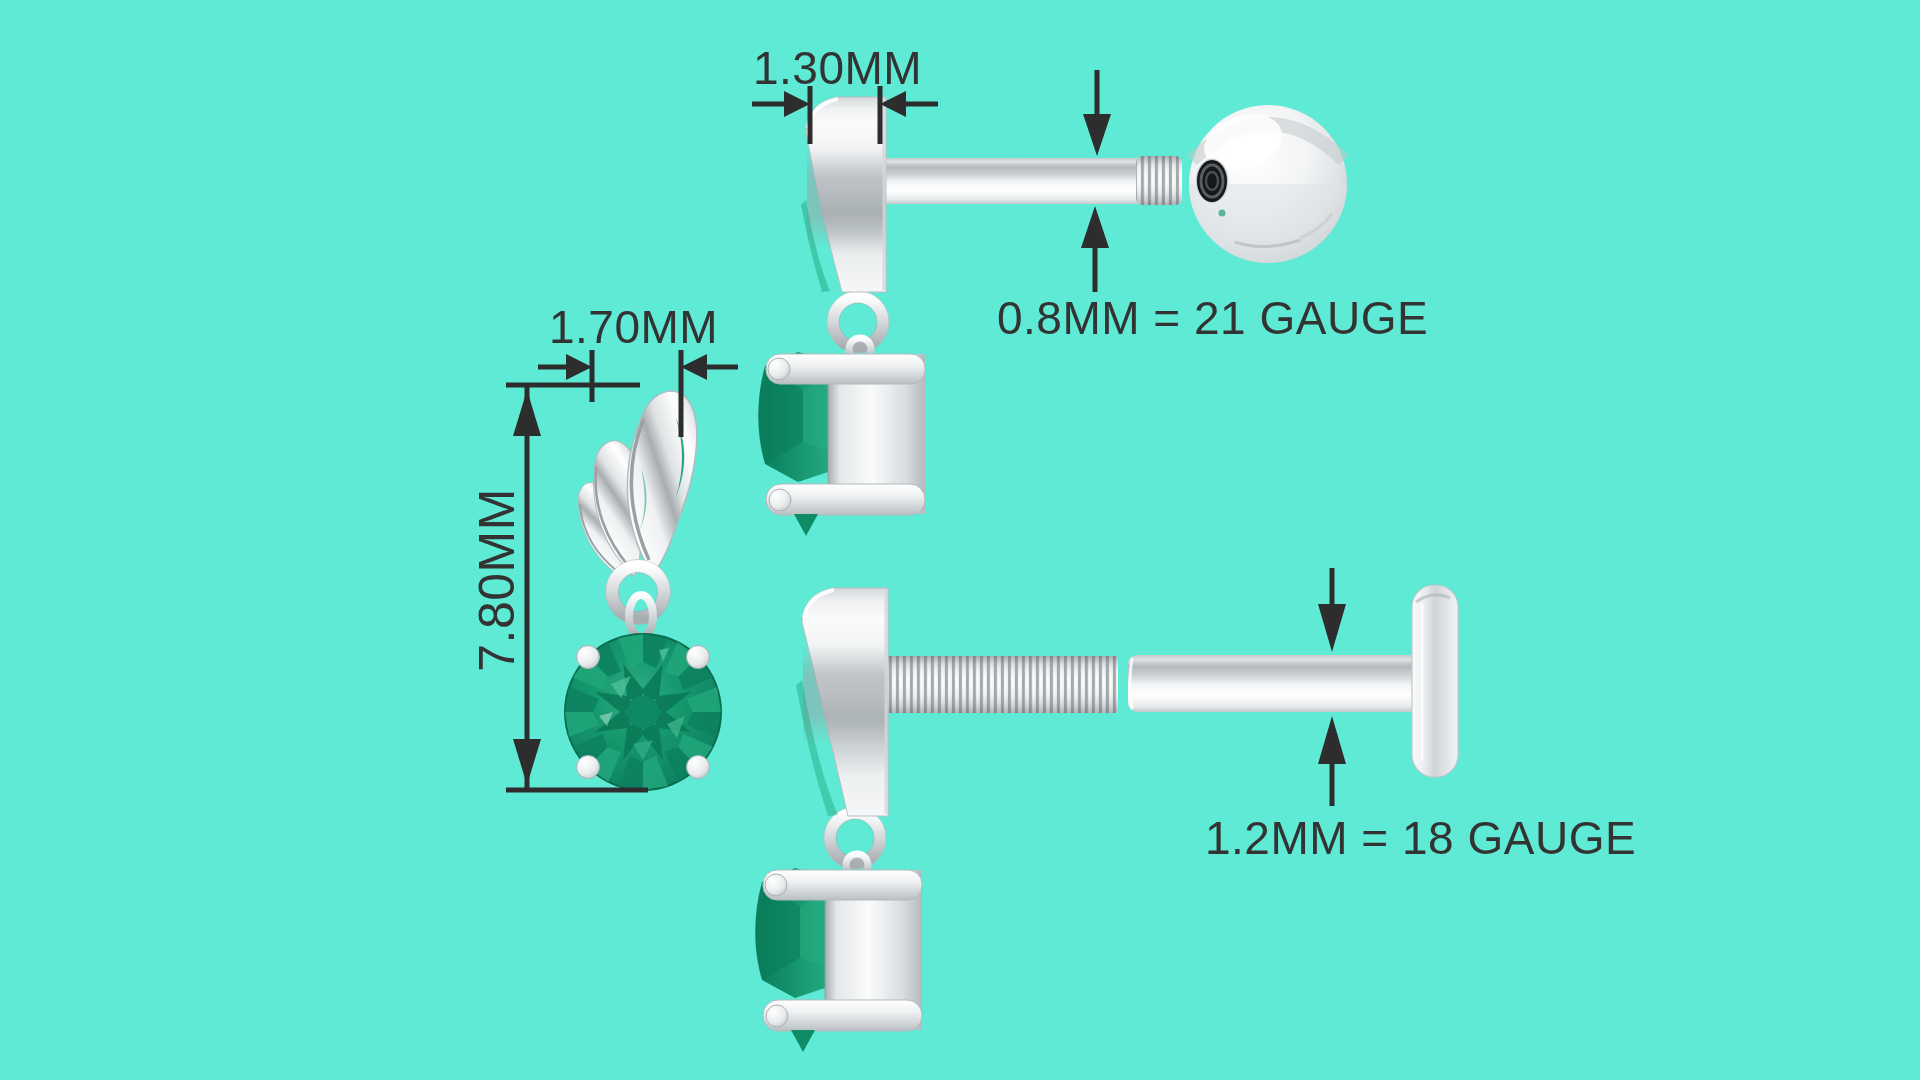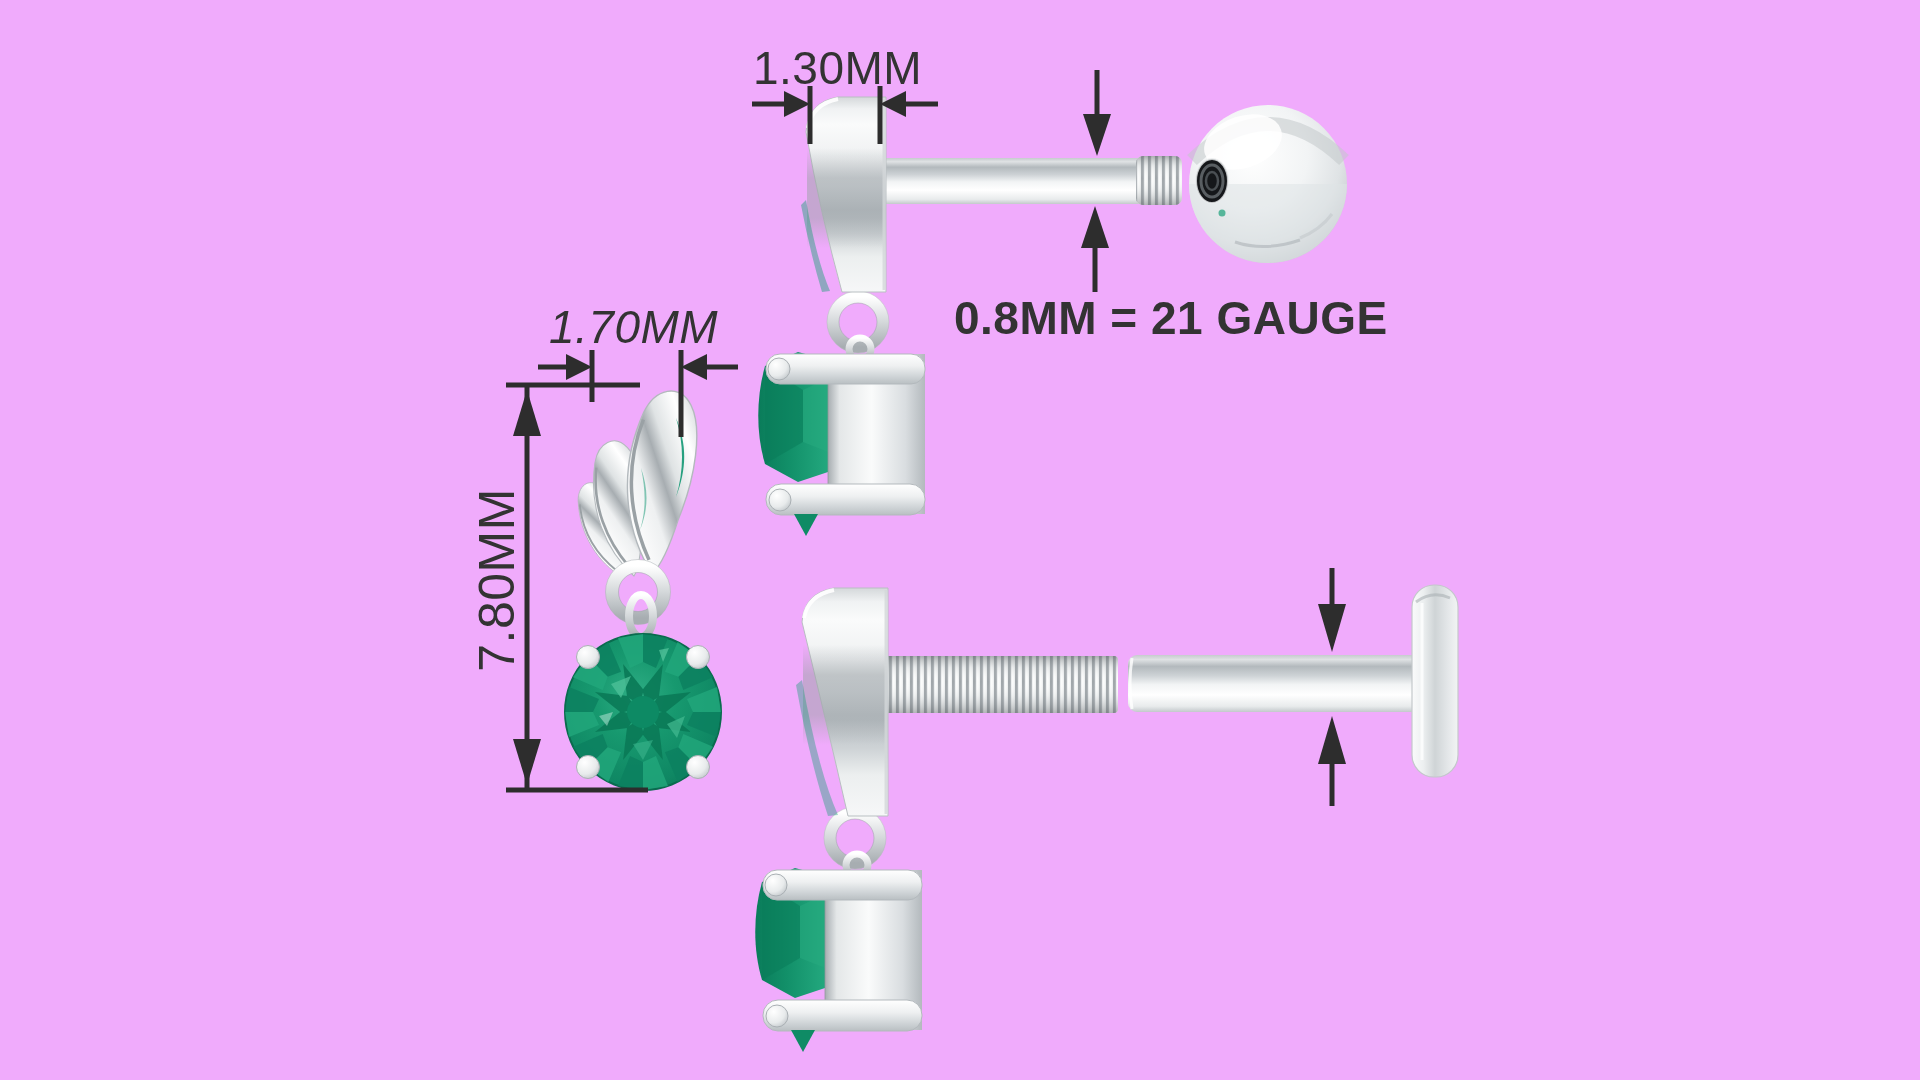--- a/index.html
+++ b/index.html
@@ -1,18 +1,18 @@
 <!DOCTYPE html>
 <html><head>
 <meta charset="utf-8">
 <style>
   html,body { margin:0; padding:0; background:#ffffff; }
   .stage {
     position:relative; width:1920px; height:1080px;
-    background:#f0abfc; overflow:hidden;
+    background:#5eead4; overflow:hidden;
     font-family:"Liberation Sans", sans-serif;
   }
   .scene-svg { position:absolute; left:0; top:0; }
   .dim-label {
     position:absolute;
     font-family:"Liberation Sans", sans-serif;
     font-size:46px; font-weight:400; color:#333333;
     white-space:nowrap; letter-spacing:0.5px; line-height:1.05;
   }
   .dim-label.rotated {
@@ -297,19 +297,20 @@
         <polygon points="1332,652 1318,604 1346,604" stroke="none"></polygon>
         <polygon points="1332,716 1318,764 1346,764" stroke="none"></polygon>
         <line x1="1332" y1="764" x2="1332" y2="806"></line>
       </g>
     </g>
   </svg>
 
   <div class="dim-label" style="left:753px; top:44px;">1.30MM</div>
 
 
-  <div class="dim-label" style="left:954px; top:294px;font-weight:bold;">0.8MM = 21 GAUGE</div>
-
-  <div class="dim-label" style="left:549px; top:303px;font-style:italic;">1.70MM</div>
+  <div class="dim-label" style="left:997px; top:294px;">0.8MM = 21 GAUGE</div>
+
+  <div class="dim-label" style="left:549px; top:303px;">1.70MM</div>
 
   <div class="dim-label rotated" style="left:387px; top:554px;">7.80MM</div>
 
+  <div class="dim-label" style="left:1205px; top:814px;">1.2MM = 18 GAUGE</div>
 </div>
 
 </body></html>

